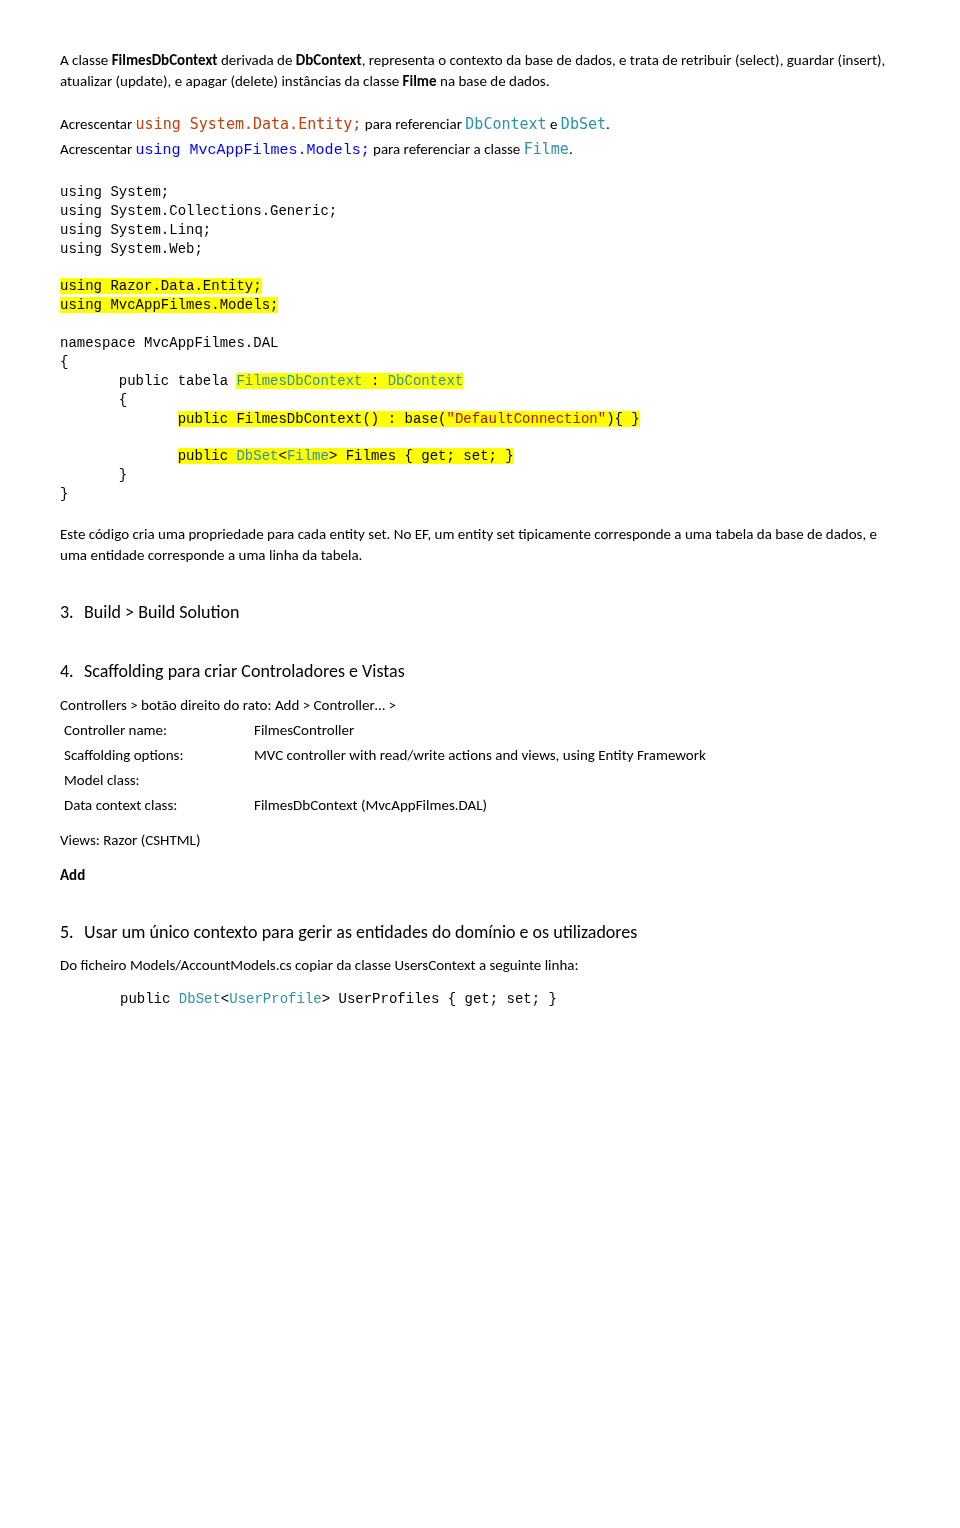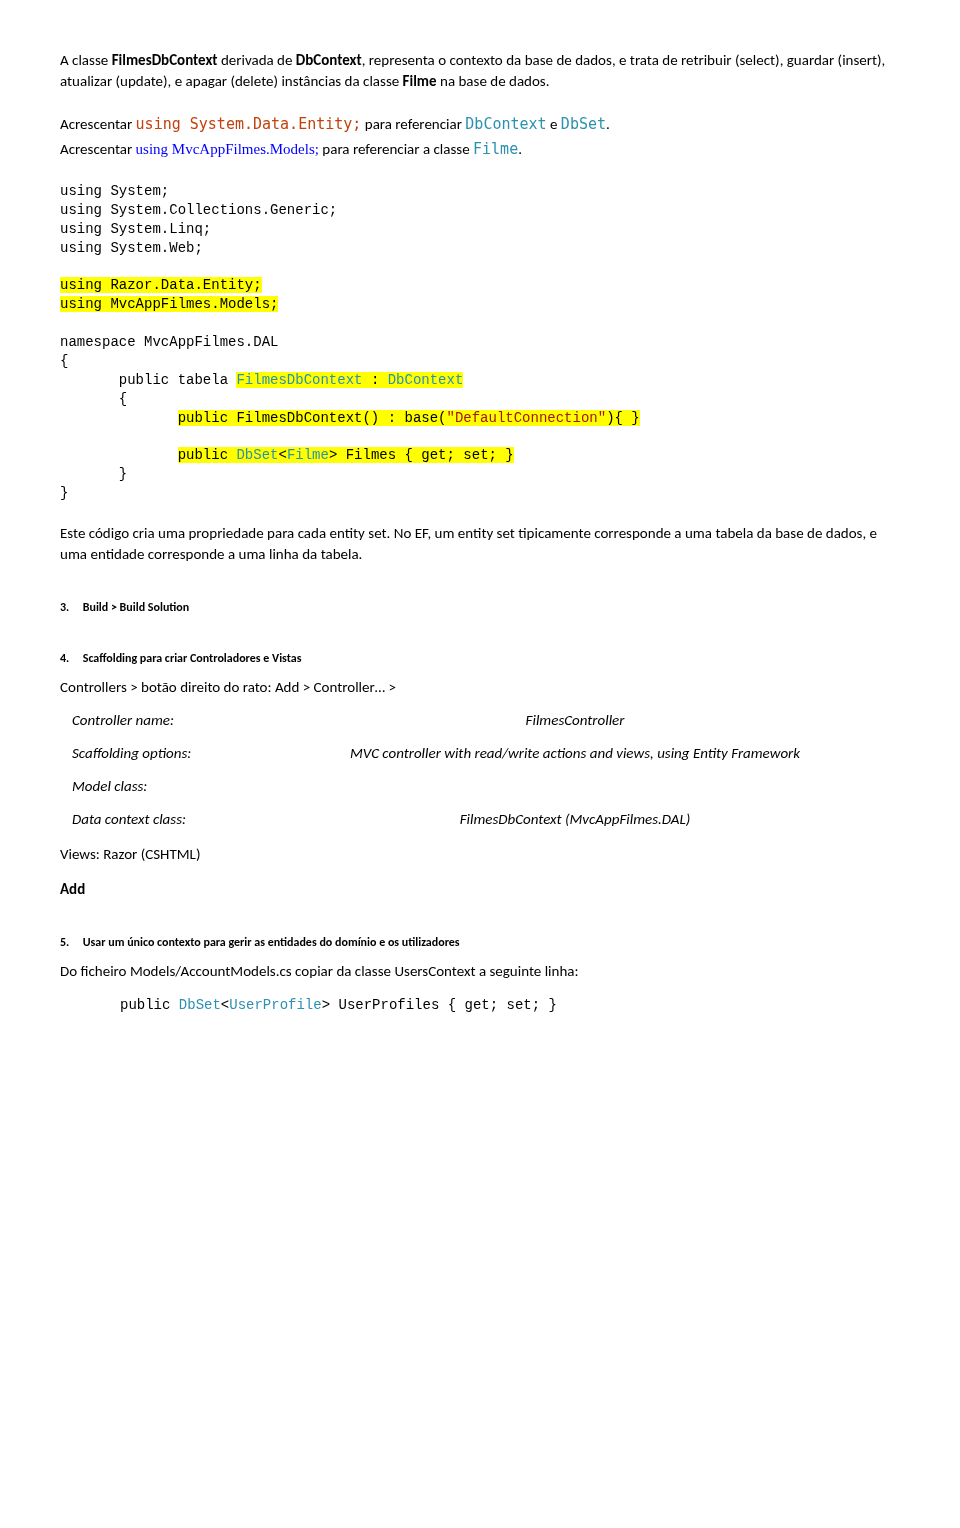--- a/index.html
+++ b/index.html
@@ -24,58 +24,56 @@
     font-size: 14px;
     white-space: pre;
     line-height: 1.35;
     margin: 14px 0 20px 0;
   }
   .kw { color: #000000; }
   .type { color: #2b91af; }
   .str { color: #a31515; }
   .hl { background: #ffff00; }
   h3.section {
-    font-weight: bold;
-    font-size: 12px;
+    font-weight: normal;
+    font-size: 18px;
     margin: 34px 0 10px 0;
   }
   h3.section .num {
     display: inline-block;
     min-width: 20px;
   }
   .field-row {
     display: flex;
-    margin: 12px;
-    font-style: italic;
+    margin: 4px;
   }
   .field-label {
     min-width: 190px;
     flex-shrink: 0;
   }
   .field-value {
     flex: 1;
-    text-align: center;
   }
   .bold { font-weight: bold; }
   .mb-small { margin-bottom: 4px; }
   .mb-med { margin-bottom: 14px; }
   .indent1 { padding-left: 60px; }
 </style>
 </head>
 <body>
 
 <p class="para-block">
   <span>A classe </span><span class="bold">FilmesDbContext</span><span> derivada de </span><span class="bold">DbContext</span><span>, representa o contexto da base de dados, e trata de retribuir (select), guardar (insert), atualizar (update), e apagar (delete) instâncias da classe </span><span class="bold">Filme</span><span> na base de dados.</span>
 </p>
 
 <p class="mb-small">
   <span>Acrescentar </span><span style="font-family:Consolas,monospace;"><span class="kw" style="color:#c2410c;">using System.Data.Entity;</span></span><span> para referenciar </span><span style="font-family:Consolas,monospace;" class="type">DbContext</span><span> e </span><span style="font-family:Consolas,monospace;" class="type">DbSet</span><span>.</span>
 </p>
 <p class="para-block">
-  <span>Acrescentar </span><span style="font-family:Liberation Serif, serif;"><span class="kw" style="color:#0000ff;">using MvcAppFilmes.Models;</span></span><span> para referenciar a classe </span><span style="font-family:Consolas,monospace;" class="type">Filme</span><span>.</span>
+  <span>Acrescentar </span><span style="font-family:Liberation Mono, monospace;"><span class="kw" style="color:#0000ff;">using MvcAppFilmes.Models;</span></span><span> para referenciar a classe </span><span style="font-family:Consolas,monospace;" class="type">Filme</span><span>.</span>
 </p>
 
 <div class="code-block"><span class="kw">using</span><span> System;</span>
 <span class="kw">using</span><span> System.Collections.Generic;</span>
 <span class="kw">using</span><span> System.Linq;</span>
 <span class="kw">using</span><span> System.Web;</span>
 
 <span class="hl"><span class="kw">using</span><span> Razor.Data.Entity;</span></span>
 <span class="hl"><span class="kw">using</span><span> MvcAppFilmes.Models;</span></span>
 

